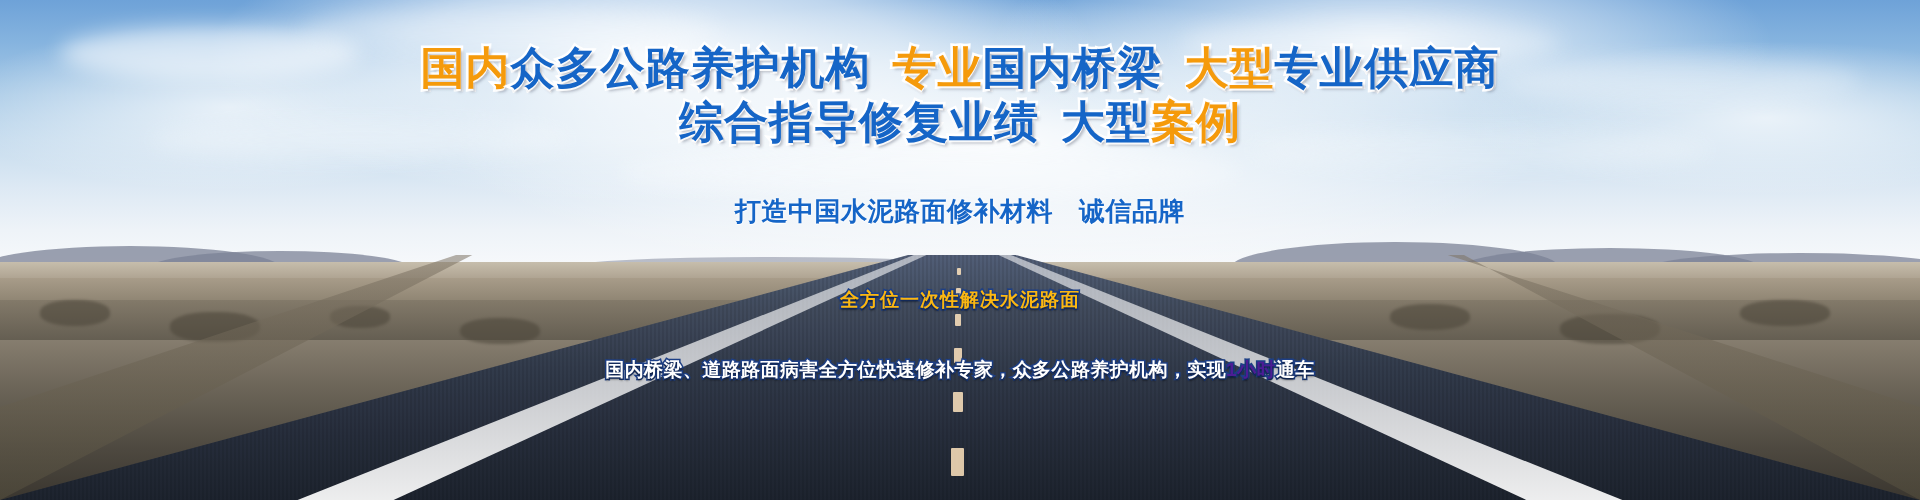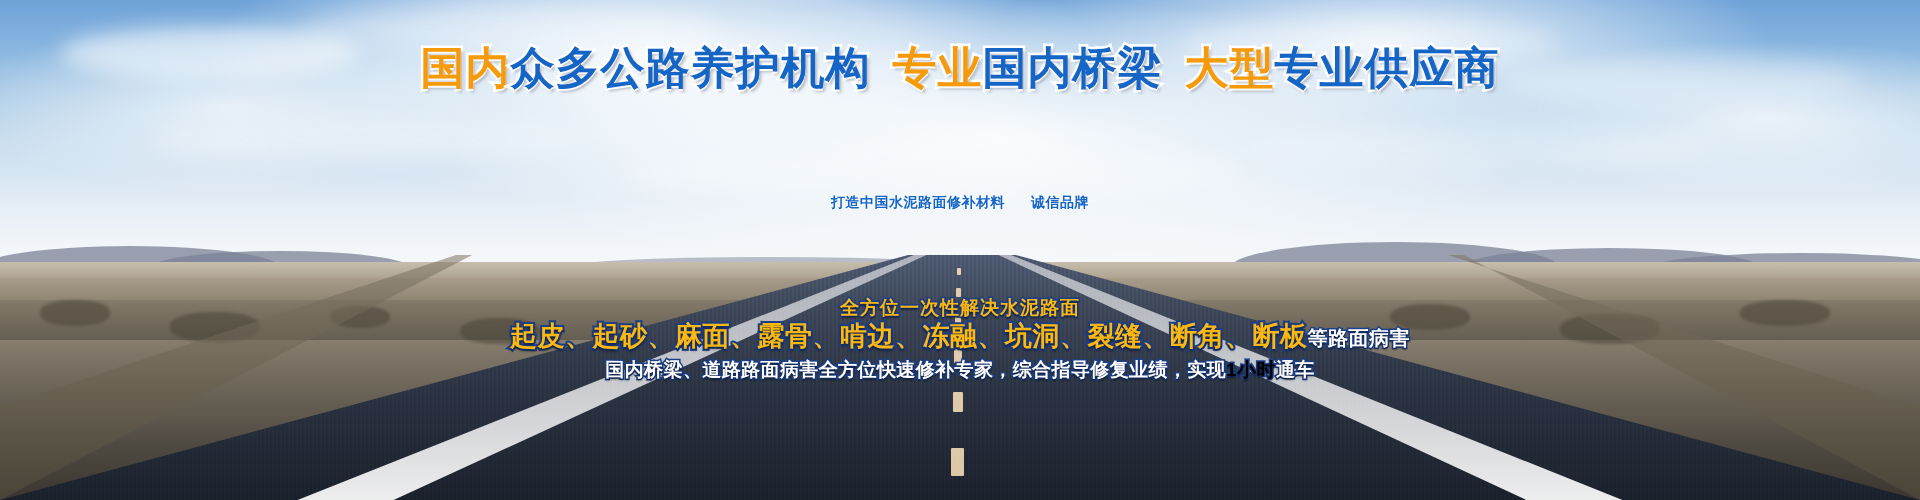--- a/index.html
+++ b/index.html
@@ -107,32 +107,32 @@
     -webkit-text-stroke:5px #ffffff;
     paint-order:stroke fill;
     text-shadow:
       0 2px 0 rgba(255,255,255,.9),
       2px 3px 3px rgba(90,100,120,.45);
   }
   .gap{display:inline-block;width:22px;}
 
   .sub{
     font-weight:bold;
-    font-size:14px;
+    font-size:26px;
     color:#1565c7;
     line-height:1.5;
     letter-spacing:.5px;
     text-shadow:0 1px 0 rgba(255,255,255,.95), 0 0 4px rgba(255,255,255,.9);
   }
   .sb1{top:192px;}
   .sb2{top:226px;}
   .sub .sp{display:inline-block;width:26px;}
 
   .bt0{
-    top:295px;
+    top:287px;
     font-weight:bold;font-size:19px;color:#fbb712;letter-spacing:1px;
     -webkit-text-stroke:3px #1d3f86;paint-order:stroke fill;
     text-shadow:0 2px 2px rgba(0,0,0,.5);
   }
   .bt1{
     top:318px;
     font-weight:bold;font-size:27px;letter-spacing:.5px;
   }
   .bt1 .big{
     color:#fbb712;
@@ -143,21 +143,21 @@
     font-size:20px;color:#ffffff;
     -webkit-text-stroke:3px #1d3f86;paint-order:stroke fill;
     text-shadow:0 2px 2px rgba(0,0,0,.5);
   }
   .bt2{
     top:357px;
     font-weight:bold;font-size:19px;color:#ffffff;letter-spacing:.4px;
     -webkit-text-stroke:3px #1d3f86;paint-order:stroke fill;
     text-shadow:0 2px 2px rgba(0,0,0,.55);
   }
-  .bt2 .red{color:#000000;}
+  .bt2 .red{color:#4c1d95;}
 </style>
 </head>
 <body>
 
 <div id="banner">
 
   <div class="sky"></div>
   <div class="cloud c1"></div>
   <div class="cloud c2"></div>
   <div class="cloud c3"></div>
@@ -197,28 +197,28 @@
   <div class="dash" style="left:956px;top:288px;width:5px;height:9px;"></div>
   <div class="dash" style="left:955px;top:314px;width:6px;height:12px;"></div>
   <div class="dash" style="left:954px;top:348px;width:8px;height:15px;"></div>
   <div class="dash" style="left:953px;top:392px;width:10px;height:20px;"></div>
   <div class="dash" style="left:951px;top:448px;width:13px;height:28px;"></div>
 
   <div class="tblock headline hl1">
     <span class="o">国内</span><span class="b">众多公路养护机构</span><i class="gap"></i><span class="o">专业</span><span class="b">国内桥梁</span><i class="gap"></i><span class="o">大型</span><span class="b">专业供应商</span>
   </div>
 
+  <div class="tblock headline hl2">
+    <span class="b">综合指导修复业绩</span><i class="gap"></i><span class="b">大型</span><span class="o">案例</span>
+  </div>
 
   <div class="tblock sub sb1">
     <span>打造中国水泥路面修补材料</span><i class="sp"></i><span>诚信品牌</span>
   </div>
 
   <div class="tblock bt0">
     <span>全方位一次性解决水泥路面</span>
   </div>
-  <div class="tblock bt1">
-    <span class="big">起皮、起砂、麻面、露骨、啃边、冻融、坑洞、裂缝、断角、断板</span><span class="small">等路面病害</span>
-  </div>
   <div class="tblock bt2">
-    <span>国内桥梁、道路路面病害全方位快速修补专家，综合指导修复业绩，实现</span><span class="red">1小时</span><span>通车</span>
+    <span>国内桥梁、道路路面病害全方位快速修补专家，众多公路养护机构，实现</span><span class="red">1小时</span><span>通车</span>
   </div>
 
 </div>
 
 </body></html>

